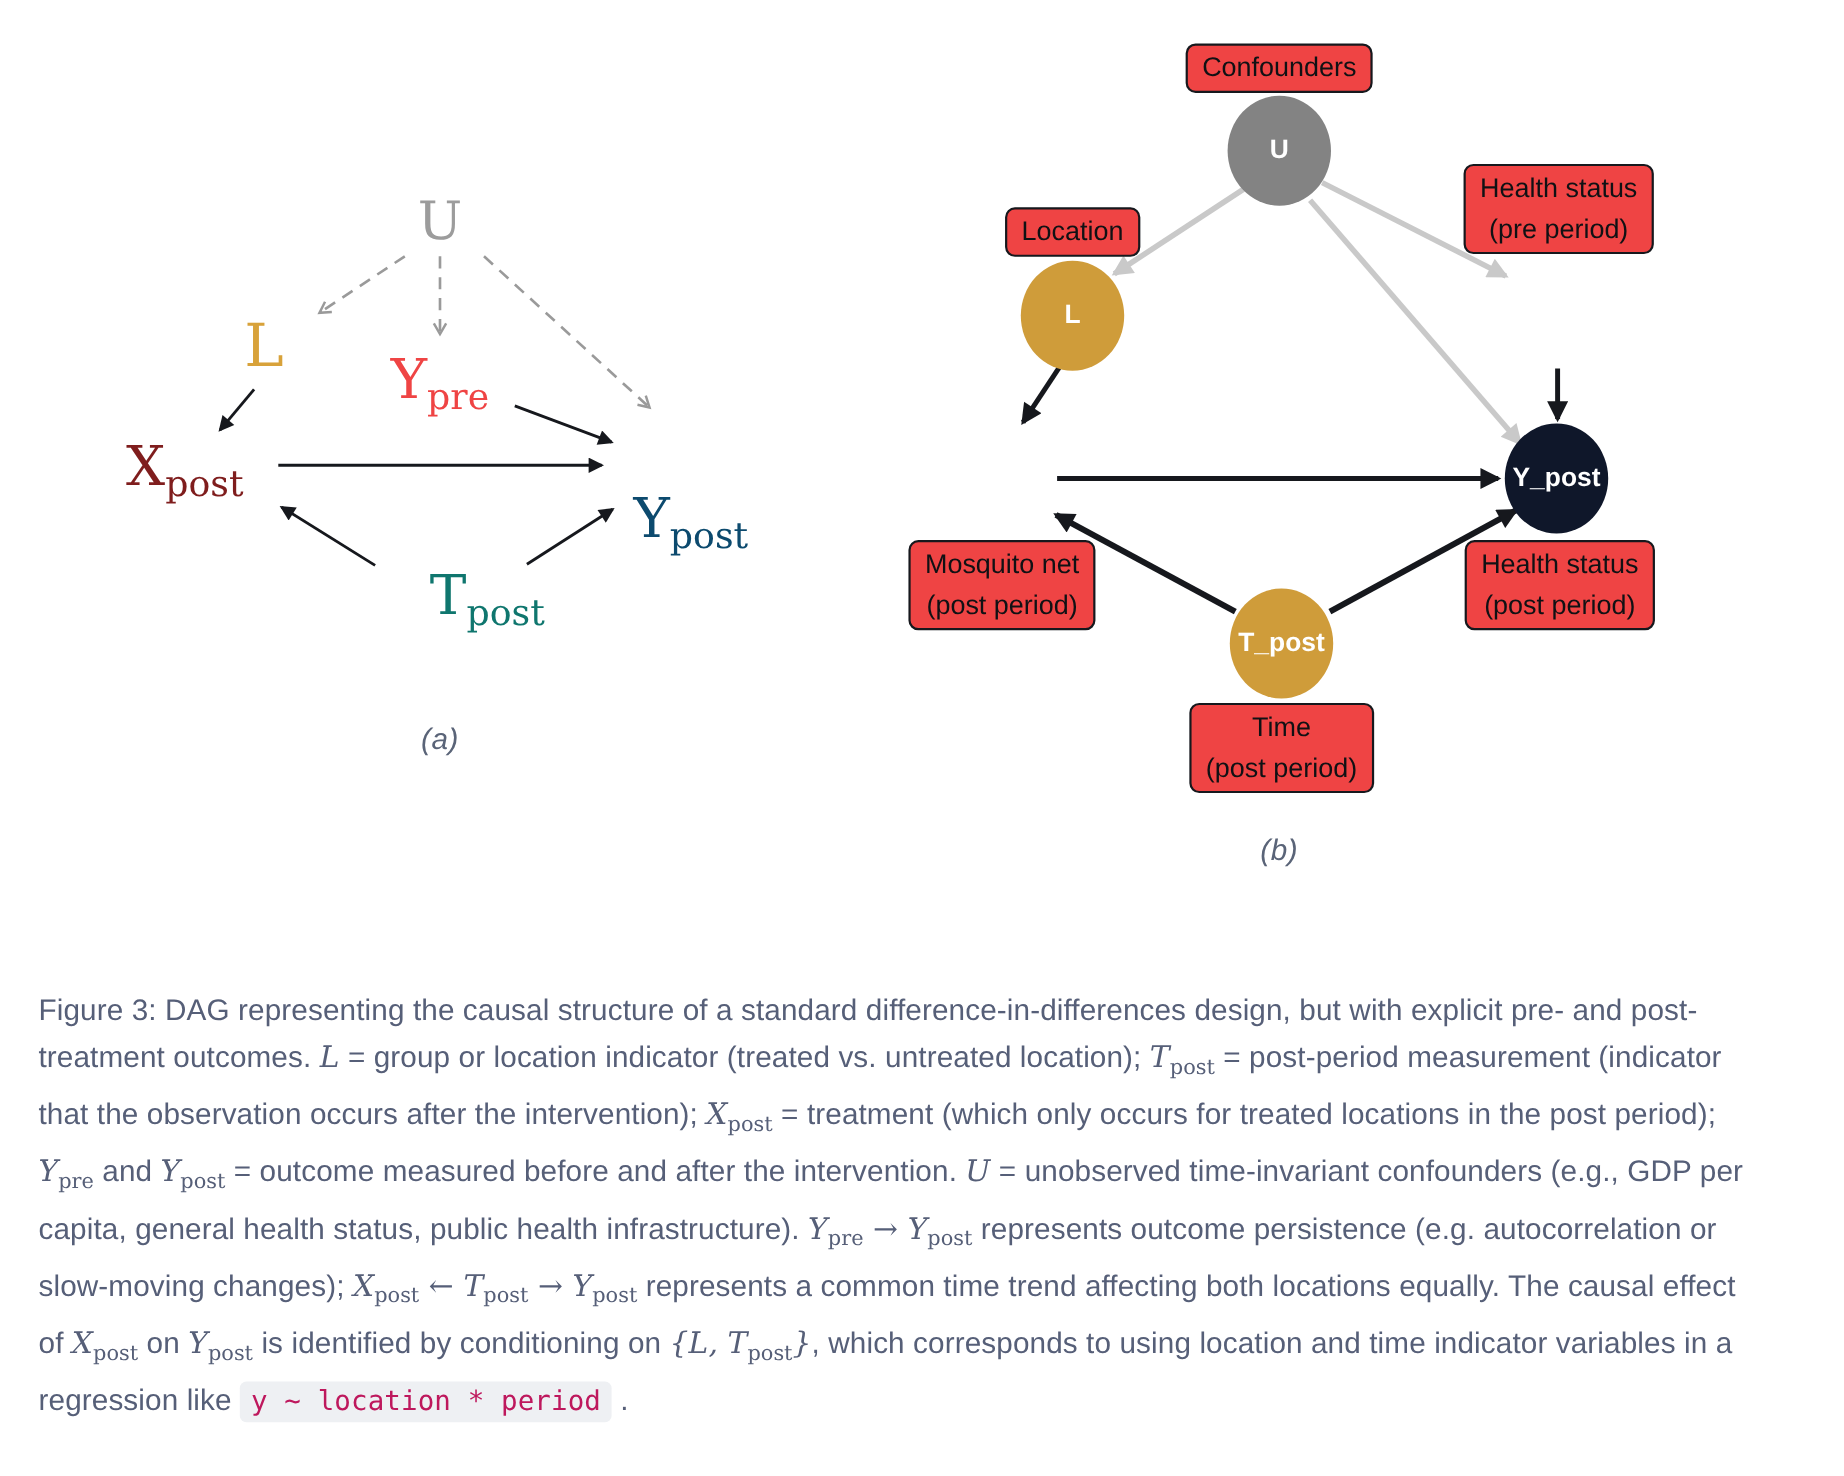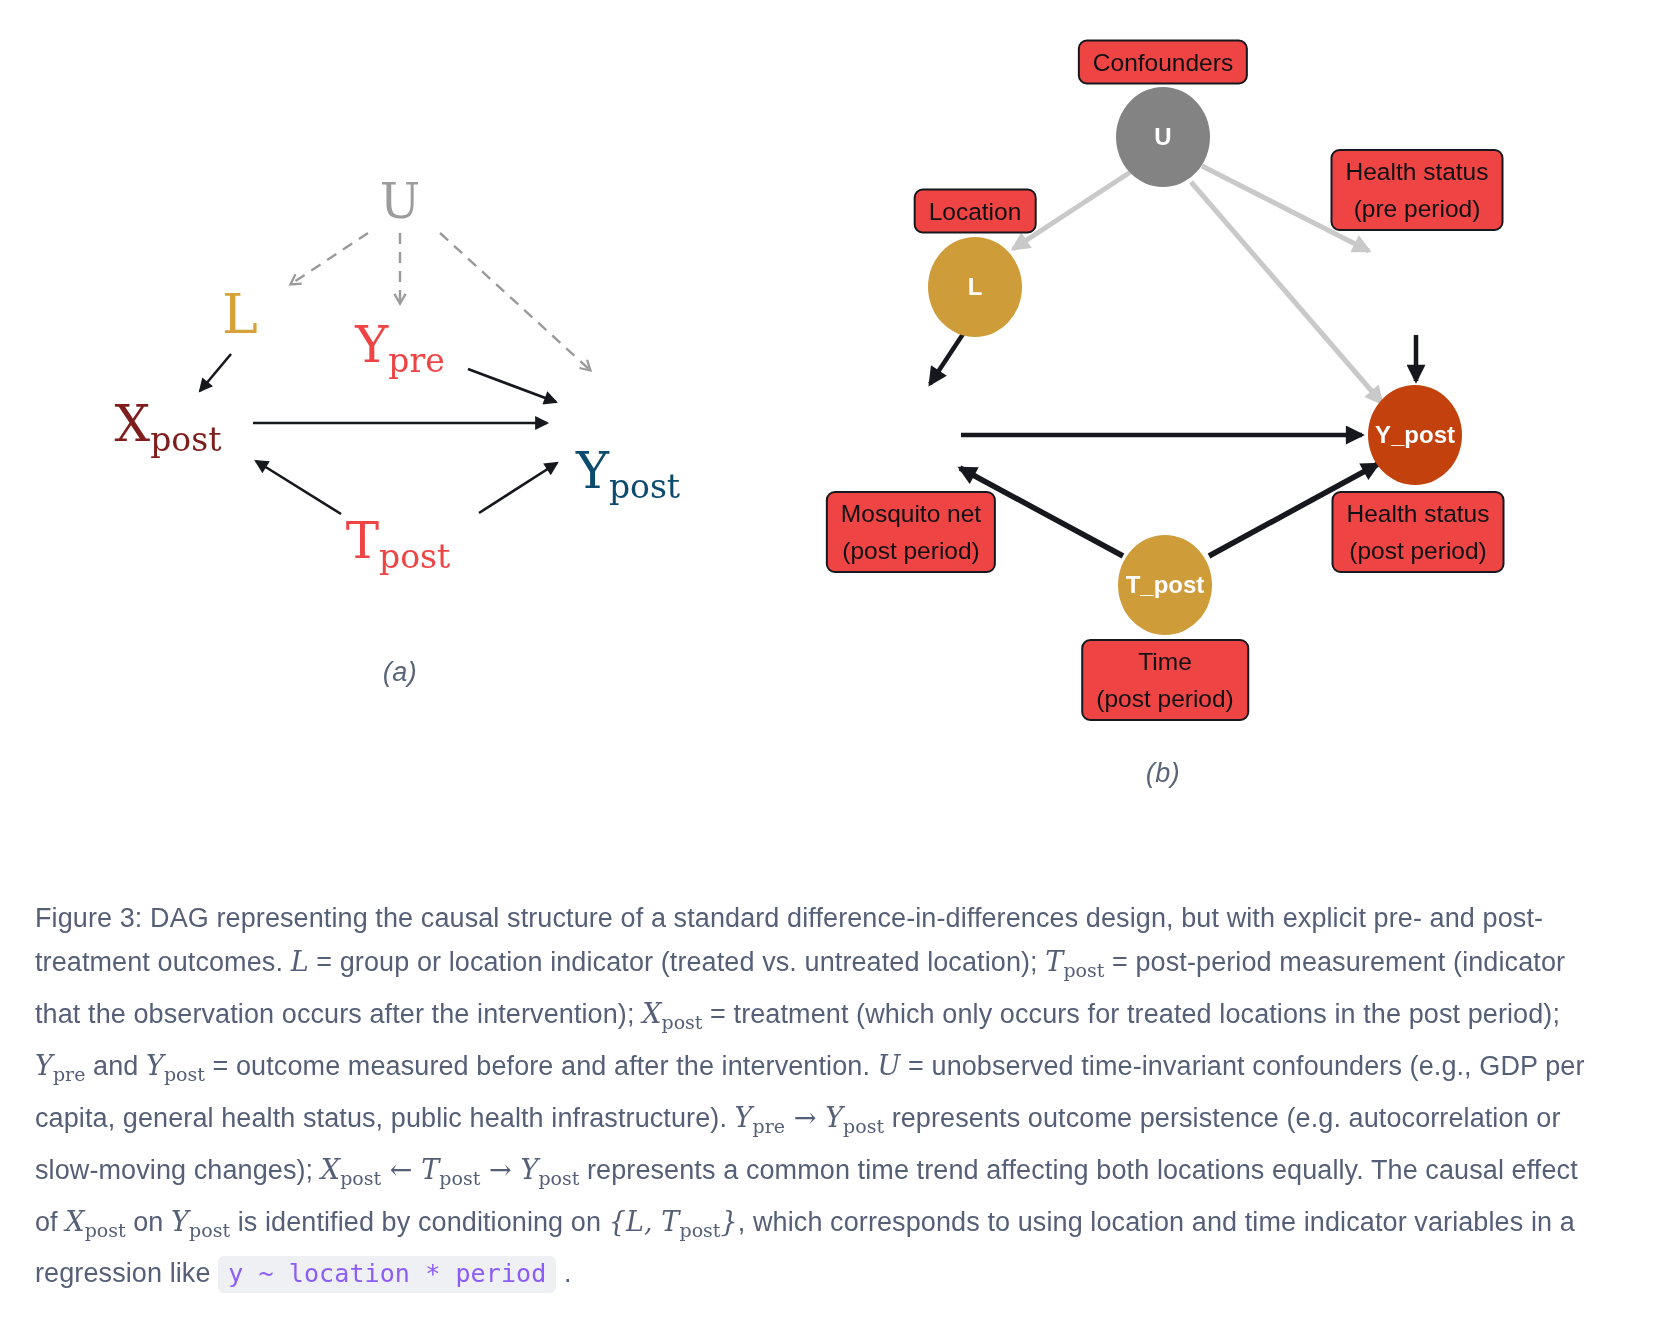--- a/index.html
+++ b/index.html
@@ -48,21 +48,21 @@
   .bb-health-post{left:598px;top:532px}
   .bb-time{left:345px;top:680px}
 
   
   .caption{position:absolute;left:35px;top:897px;width:1572px;font-size:27px;
            line-height:43px;color:#565f78;letter-spacing:.1px}
   .cap-math{font-family:"DejaVu Serif","Liberation Serif",serif;font-size:27px}
   .m-base{font-style:italic}
   .m-sub{font-size:19px;font-style:normal;vertical-align:-6px;letter-spacing:0}
   .cap-code{font-family:"DejaVu Sans Mono","Liberation Mono",monospace;background:#eef0f3;
-            border-radius:6px;padding:3px 10px 5px 10px;font-size:25px;color:#8b5cf6}
+            border-radius:6px;padding:3px 10px 5px 10px;font-size:25px;color:#be185d}
 </style>
 </head>
 <body>
 
 <div class="page">
 
   <div class="panel panel-a">
     <svg class="edges" id="svg-a">
       <defs>
         <marker id="m-a-black" viewBox="0 0 10 10" markerWidth="16" markerHeight="14" refX="8.5" refY="5" orient="auto" markerUnits="userSpaceOnUse">
@@ -86,21 +86,21 @@
         <line x1="253" y1="423" x2="547" y2="423" stroke="#16181d" stroke-width="2.6" marker-end="url(#m-a-black)"></line>
         <line x1="341" y1="514" x2="256" y2="461" stroke="#16181d" stroke-width="2.6" marker-end="url(#m-a-black)"></line>
         <line x1="479" y1="513" x2="557" y2="463" stroke="#16181d" stroke-width="2.6" marker-end="url(#m-a-black)"></line>
       </svg>
 
     <div class="nodeA nA-U" style="color: rgb(156, 156, 156);"><span>U</span></div>
     <div class="nodeA nA-L" style="color: rgb(216, 162, 58);"><span>L</span></div>
     <div class="nodeA nA-Ypre" style="color: #ef4444;"><span>Y</span><span class="subA">pre</span></div>
     <div class="nodeA nA-Xpost" style="color: #7f1d1d;"><span>X</span><span class="subA">post</span></div>
     <div class="nodeA nA-Ypost" style="color: #0c4a6e; margin-top: 44px;"><span>Y</span><span class="subA">post</span></div>
-    <div class="nodeA nA-Tpost" style="color: #ef4444;"><span>T</span><span class="subA">post</span></div>
+    <div class="nodeA nA-Tpost" style="color: #0f766e; margin-left: 45px;"><span>T</span><span class="subA">post</span></div>
 
     <div class="panel-label pl-a">(a)</div>
   </div>
 
   <div class="panel panel-b">
     <svg class="edges" id="svg-b">
         <line x1="312" y1="171" x2="193" y2="249" stroke="#c9c9c9" stroke-width="5" marker-end="url(#m-b-gray)"></line>
         <line x1="382" y1="166" x2="549" y2="251" stroke="#c9c9c9" stroke-width="5" marker-end="url(#m-b-gray)"></line>
         <line x1="371" y1="182" x2="562" y2="403" stroke="#c9c9c9" stroke-width="5" marker-end="url(#m-b-gray)"></line>
         <line x1="143" y1="334" x2="110" y2="384" stroke="#16181d" stroke-width="4.5" marker-end="url(#m-b-black)"></line>
@@ -132,21 +132,21 @@
         <div>Time</div>
         <div>(post period)</div>
       </div>
 
     <div class="nodeB nB-U" style="background: rgb(131, 131, 131);">
         <span>U</span>
       </div>
     <div class="nodeB nB-L" style="background: rgb(207, 156, 58);">
         <span>L</span>
       </div>
-    <div class="nodeB nB-Ypost" style="background: #c2410c; justify-content: center;">
+    <div class="nodeB nB-Ypost" style="background: #0f172a; justify-content: center;">
         <span>Y_post</span>
       </div>
     <div class="nodeB nB-Tpost" style="background: rgb(207, 156, 58); text-align: right;">
         <span>T_post</span>
       </div>
 
     <div class="panel-label pl-b">(b)</div>
   </div>
 
   <p class="caption" id="caption"><span class="cap-text">Figure 3: DAG representing the causal structure of a standard difference-in-differences design, but with explicit pre- and post-treatment outcomes. </span><span class="cap-math"><span class="m-base">L</span></span><span class="cap-text"> = group or location indicator (treated vs. untreated location); </span><span class="cap-math"><span class="m-base">T</span><span class="m-sub">post</span></span><span class="cap-text"> = post-period measurement (indicator that the observation occurs after the intervention); </span><span class="cap-math"><span class="m-base">X</span><span class="m-sub">post</span></span><span class="cap-text"> = treatment (which only occurs for treated locations in the post period); </span><span class="cap-math"><span class="m-base">Y</span><span class="m-sub">pre</span></span><span class="cap-text"> and </span><span class="cap-math"><span class="m-base">Y</span><span class="m-sub">post</span></span><span class="cap-text"> = outcome measured before and after the intervention. </span><span class="cap-math"><span class="m-base">U</span></span><span class="cap-text"> = unobserved time-invariant confounders (e.g., GDP per capita, general health status, public health infrastructure). </span><span class="cap-math"><span class="m-base">Y</span><span class="m-sub">pre</span><span class="m-base"> → </span><span class="m-base">Y</span><span class="m-sub">post</span></span><span class="cap-text"> represents outcome persistence (e.g. autocorrelation or slow-moving changes); </span><span class="cap-math"><span class="m-base">X</span><span class="m-sub">post</span><span class="m-base"> ← </span><span class="m-base">T</span><span class="m-sub">post</span><span class="m-base"> → </span><span class="m-base">Y</span><span class="m-sub">post</span></span><span class="cap-text"> represents a common time trend affecting both locations equally. The causal effect of </span><span class="cap-math"><span class="m-base">X</span><span class="m-sub">post</span></span><span class="cap-text"> on </span><span class="cap-math"><span class="m-base">Y</span><span class="m-sub">post</span></span><span class="cap-text"> is identified by conditioning on </span><span class="cap-math"><span class="m-base">{L, T</span><span class="m-sub">post</span><span class="m-base">}</span></span><span class="cap-text">, which corresponds to using location and time indicator variables in a regression like </span><span class="cap-code">y ~ location * period</span><span class="cap-text"> .</span></p>

